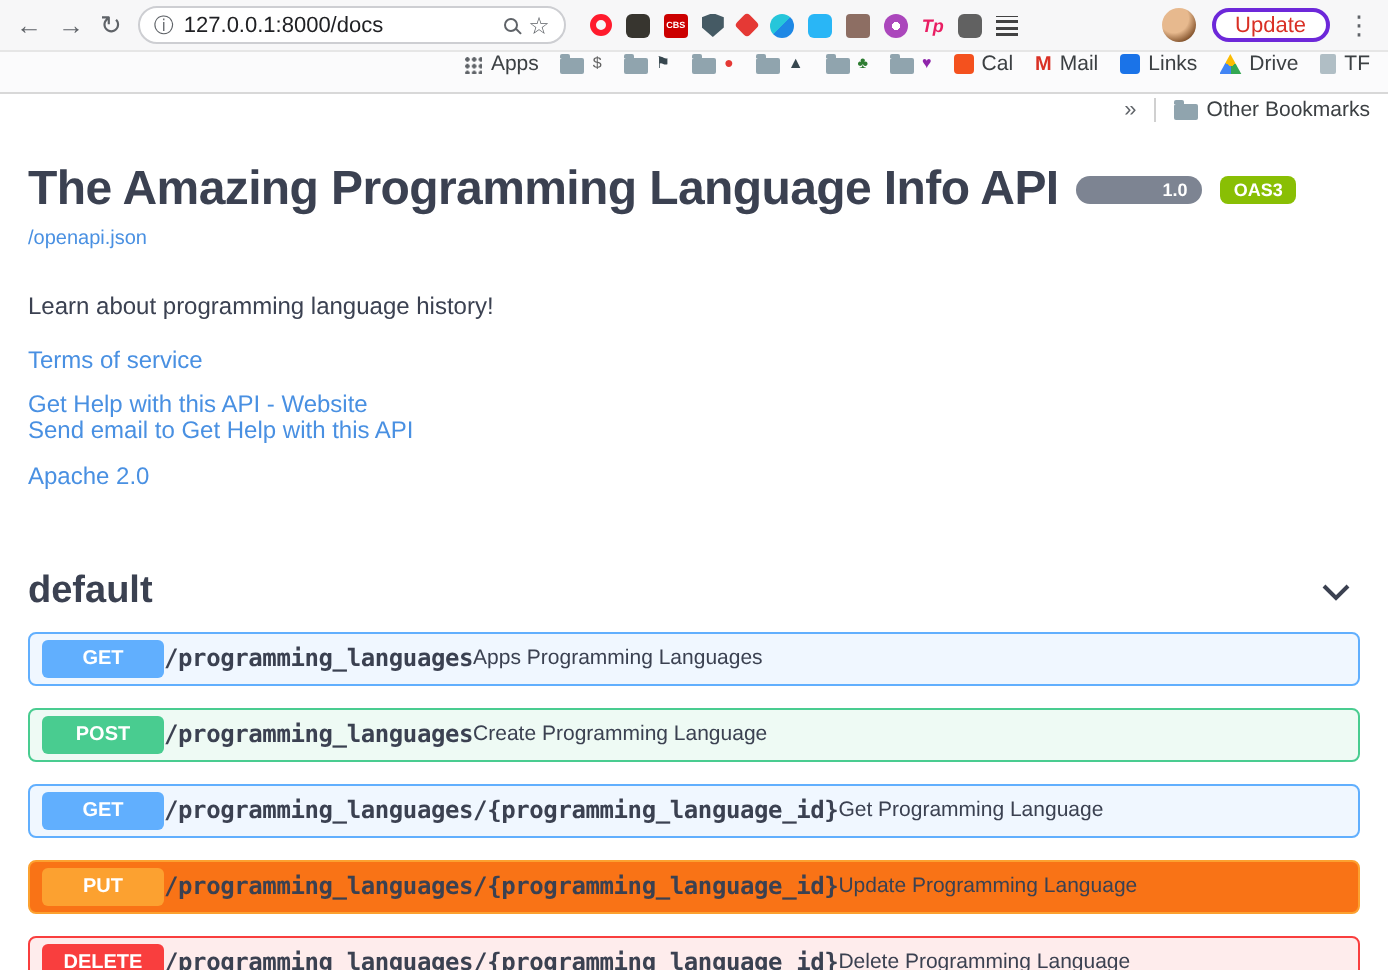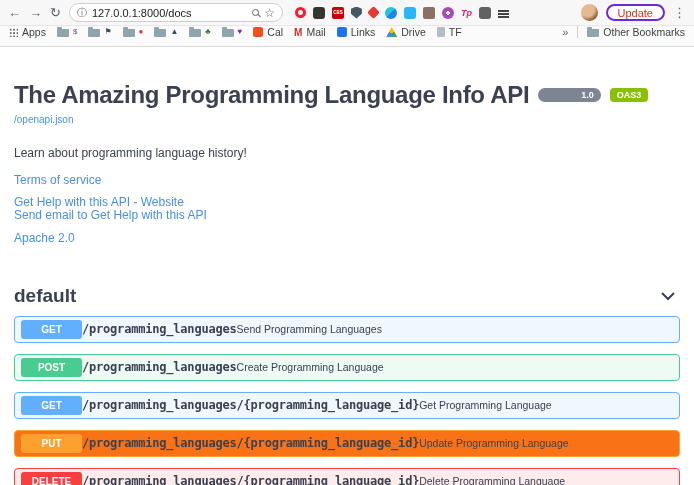--- a/index.html
+++ b/index.html
@@ -37,22 +37,22 @@
     background:repeating-linear-gradient(0deg, var(--c) 0 1.5px, transparent 1.5px 3.2px); }
 
   .right-group { margin-left:auto; display:flex; align-items:center; gap:8px; }
   .avatar { width:17px; height:17px; border-radius:50%;
     background:radial-gradient(circle at 35% 30%, #e7b98e 0 45%, #8a5a33 75%, #4c3318 100%); }
   .update-btn { height:17px; padding:0 10px; border:2px solid #6d28d9; border-radius:9px;
     background:#fff; color:#d93025; font-size:11px; font-weight:400; display:flex; align-items:center; }
   .dots { font-size:13px; color:#5f6368; }
 
   
-  .bookmarks { height:21px; display:flex; align-items:flex-start; gap:11px; padding:0 9px;
-    background:#fbfbfc; border-bottom:1px solid #d8d8d8; }
+  .bookmarks { height:21px; display:flex; align-items:flex-end; gap:11px; padding:0 9px;
+    background:#fbfbfc; border-bottom:1px solid #d8d8d8;flex-direction:column; }
   .bookmark { display:flex; align-items:center; gap:4px; cursor:default; }
   .bm-label { font-size:10.5px; color:#3c4043; white-space:nowrap; }
   .bm-glyph { font-size:8px; line-height:1; }
   .bm-icon { display:inline-flex; align-items:center; justify-content:center; flex:0 0 auto; }
   .bm-icon.apps-grid { width:9px; height:9px;
     background-image:radial-gradient(circle,#5f6368 1px,transparent 1.2px);
     background-size:3.4px 3.4px; }
   .bm-icon.folder { position:relative; width:12px; height:8px; background:#90a4ae;
     border-radius:1px; margin-top:2px; }
   .bm-icon.folder::before { content:""; position:absolute; top:-2px; left:0; width:5px; height:2px;
@@ -213,21 +213,21 @@
     <span class="section-title">default</span>
     <svg width="16" height="10" viewBox="0 0 16 10">
       <polyline points="2,2 8,8 14,2" fill="none" stroke="#3b4151" stroke-width="2"></polyline>
     </svg>
   </div>
 
   <div class="endpoints">
   <div class="endpoint" style="background: rgb(240, 247, 255); border-color: rgb(97, 175, 254);">
     <span class="method" style="background: rgb(97, 175, 254);">GET</span>
     <span class="path">/programming_languages</span>
-    <span class="summary">Send Programming Languages</span>
+    <span class="summary">Apps Programming Languages</span>
   </div>
 
   <div class="endpoint" style="background: rgb(238, 250, 244); border-color: rgb(73, 204, 144);">
     <span class="method" style="background: rgb(73, 204, 144);">POST</span>
     <span class="path">/programming_languages</span>
     <span class="summary">Create Programming Language</span>
   </div>
 
   <div class="endpoint" style="background: rgb(240, 247, 255); border-color: rgb(97, 175, 254);">
     <span class="method" style="background: rgb(97, 175, 254);">GET</span>

